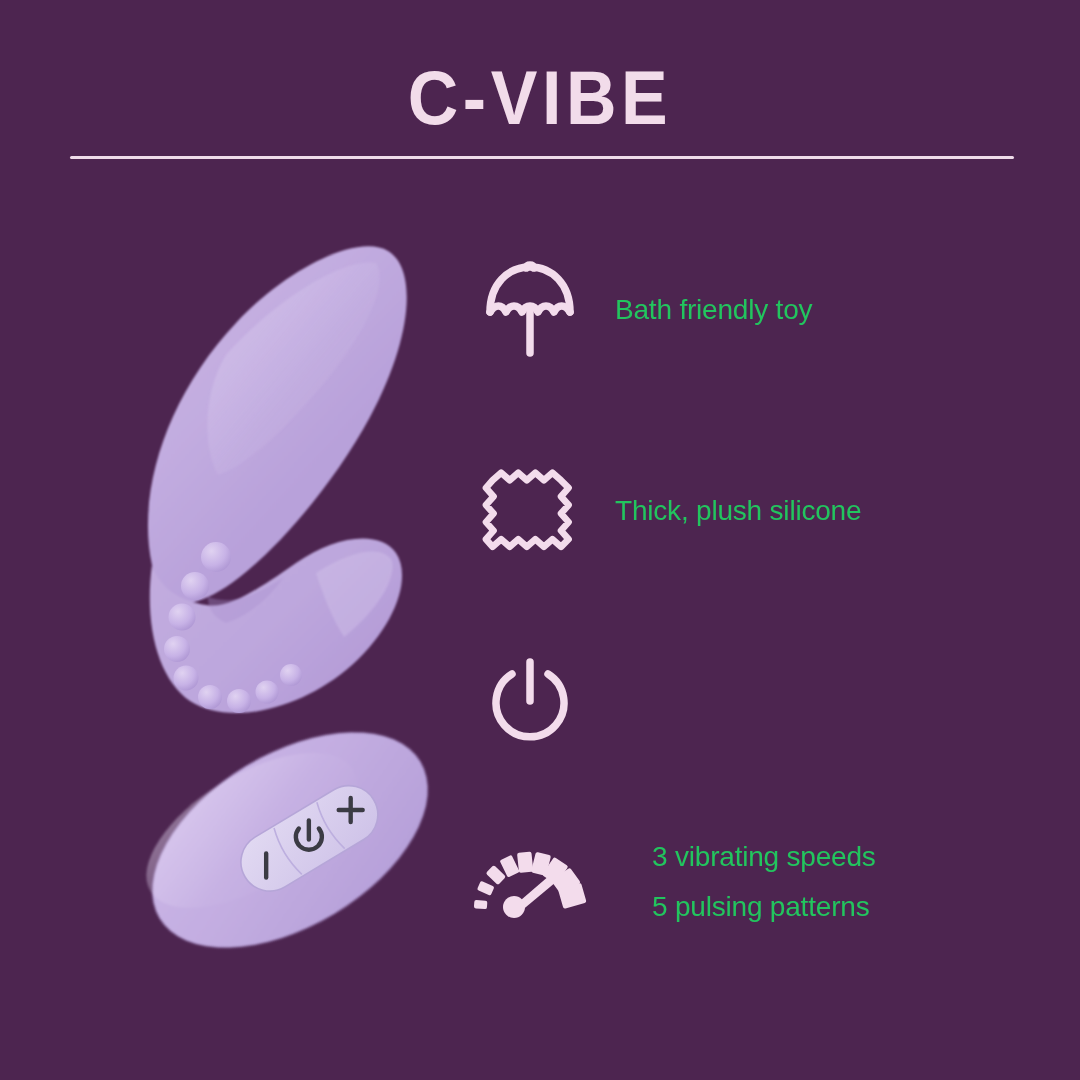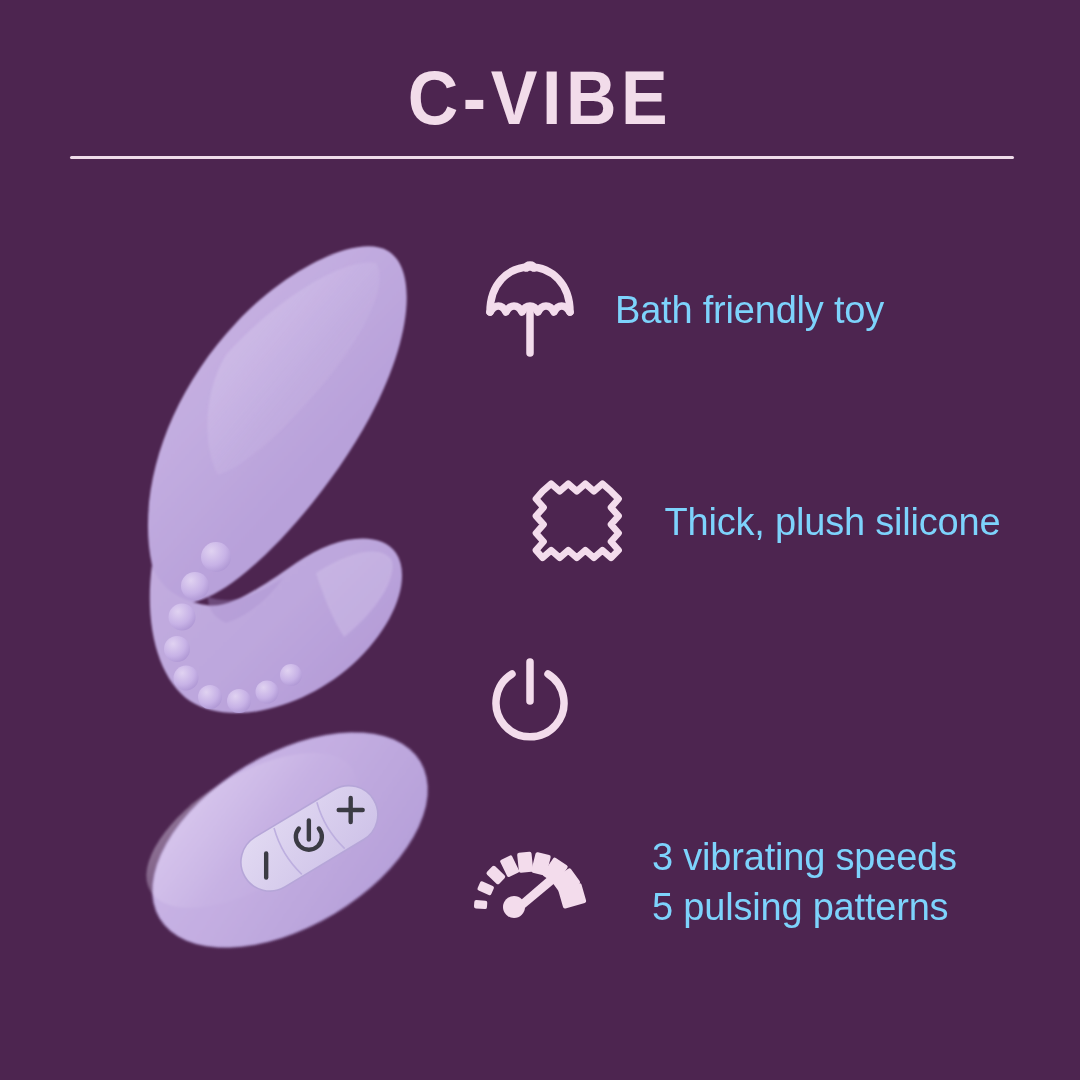--- a/index.html
+++ b/index.html
@@ -53,37 +53,37 @@
     width: 580px;
   }
   .feature-row {
     position: absolute;
     left: 0;
     display: flex;
     align-items: center;
     width: 580px;
   }
   .feature-row.r0 { top: 0px; }
-  .feature-row.r1 { top: 212px; justify-content: center; }
+  .feature-row.r1 { top: 201px; }
   .feature-row.r2 { top: 390px; }
   .feature-row.r3 { top: 572px; gap: 37px; }
 
   .feature-icon {
     width: 120px;
     min-width: 120px;
     height: 120px;
     display: flex;
     align-items: center;
     justify-content: center;
   }
   .feature-icon svg { display: block; overflow: visible; }
 
   .feature-text {
-    color: #7dd3fc;
-    font-size: 38px;
+    color: #22c55e;
+    font-size: 28px;
     line-height: 50px;
     font-weight: 400;
     letter-spacing: -0.2px;
     white-space: nowrap;
     padding-left: 25px;
   }
   .feature-text .l2 { display: block; }
 
   
   .product-stage {

